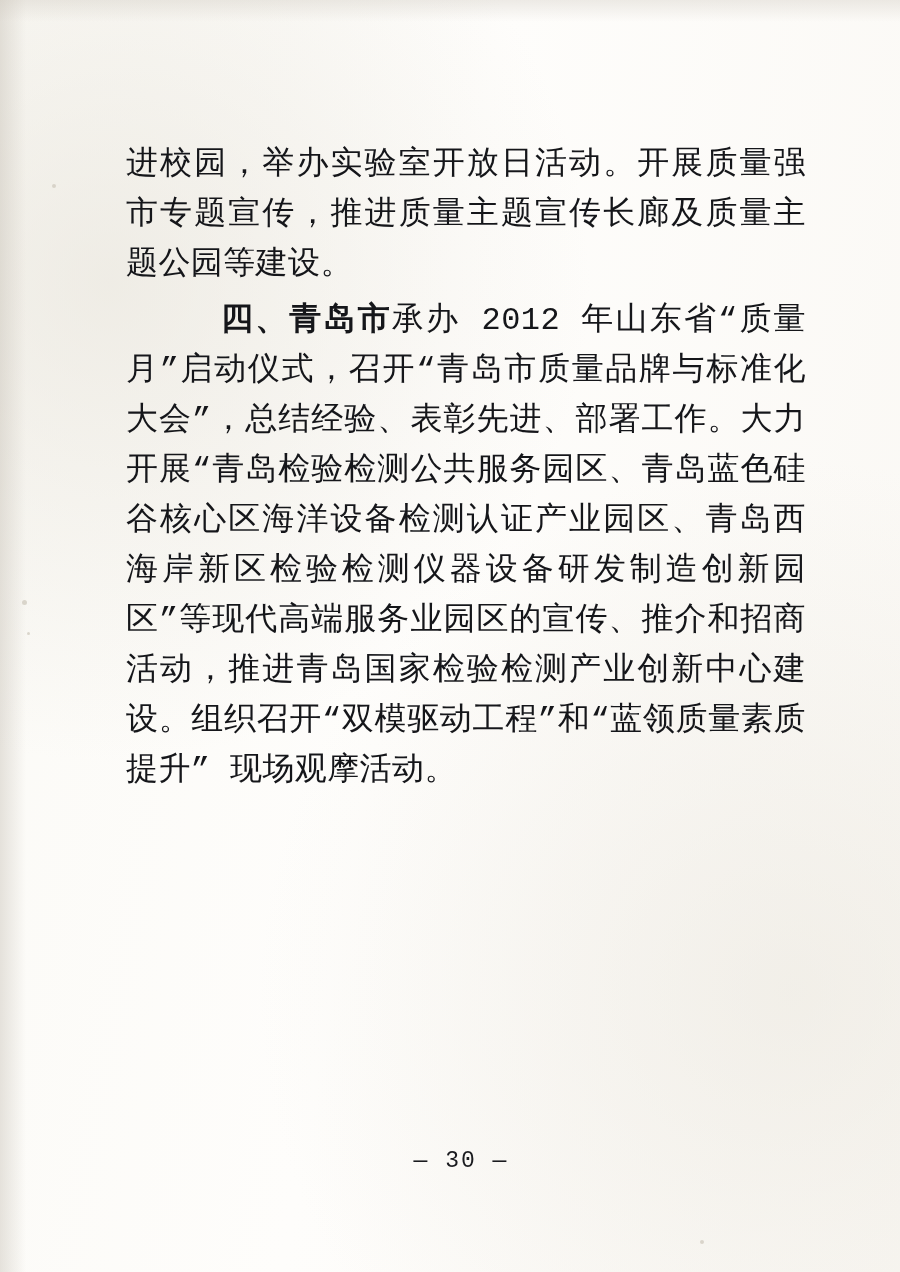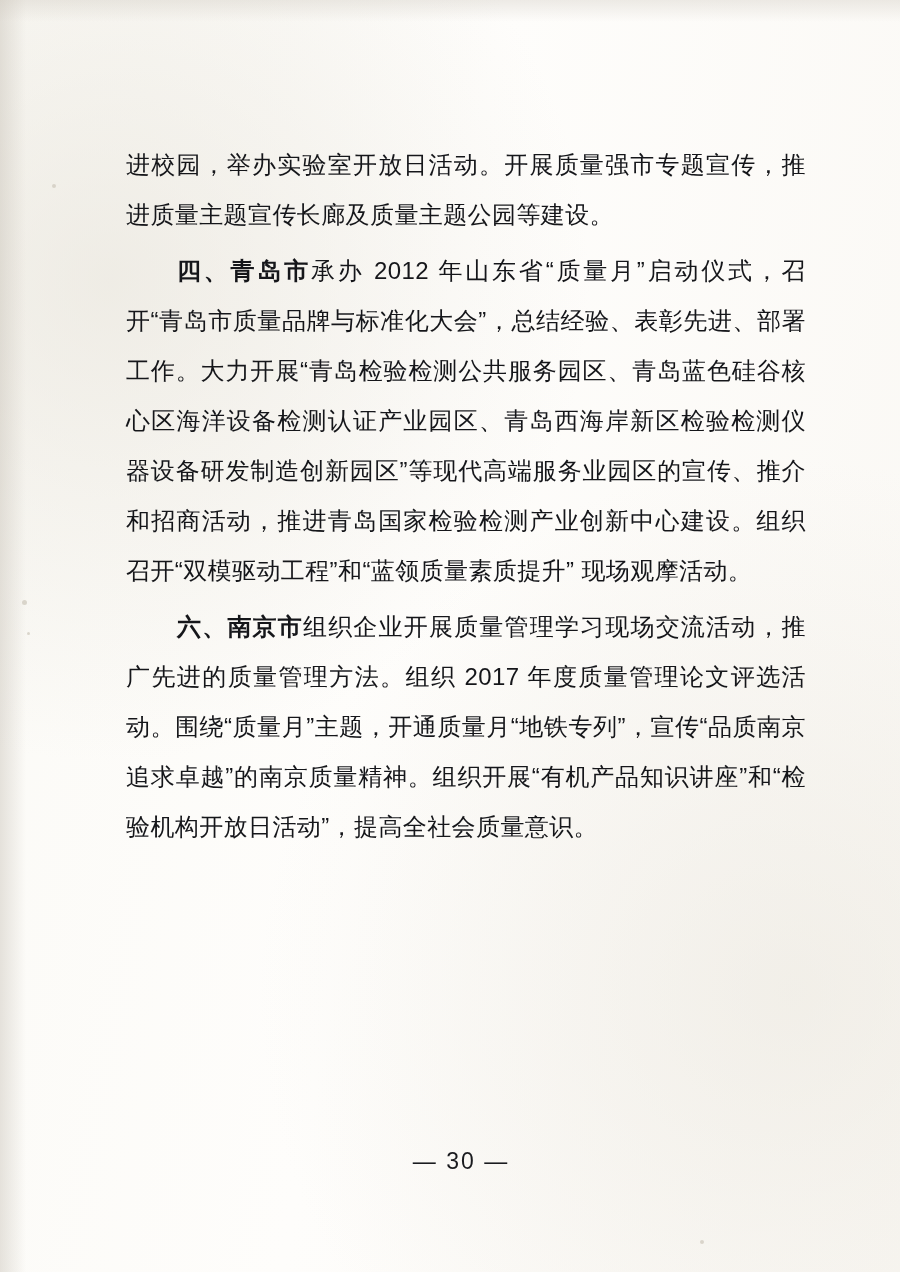--- a/index.html
+++ b/index.html
@@ -43,42 +43,43 @@
     pointer-events: none;
   }
   .body-text {
     position: absolute;
     left: 126px;
     top: 140px;
     width: 680px;
   }
   p.para {
     margin: 0 0 6px 0;
-    font-family: Liberation Sans, sans-serif;
-    font-size: 24px;
+    font-family: Liberation Mono, monospace;
+    font-size: 32px;
     line-height: 50px;
     color: #15161a;
     text-align: justify;
     text-justify: inter-character;
     letter-spacing: 0.4px;
     text-indent: 0;
   }
   p.indent {
     text-indent: 51px;
   }
   .para b {
     font-weight: 700;
+    margin-left: 44px;
   }
   .page-number {
     position: absolute;
     left: 0;
     right: 0;
     top: 1148px;
     text-align: center;
-    font-family: Liberation Sans, sans-serif;
+    font-family: Liberation Mono, monospace;
     font-size: 23px;
     color: #1a1b1f;
     letter-spacing: 2px;
     padding-left: 22px;
   }
   .ink-soft { filter: blur(0.18px); }
 </style>
 </head>
 <body>
 
@@ -96,23 +97,20 @@
 
     <p class="para">
       <span>进校园，举办实验室开放日活动。开展质量强市专题宣传，推进质量主题宣传长廊及质量主题公园等建设。</span>
     </p>
 
     <p class="para indent">
       <b>四、青岛市</b><span>承办 2012 年山东省“质量月”启动仪式，召开“青岛市质量品牌与标准化大会”，总结经验、表彰先进、部署工作。大力开展“青岛检验检测公共服务园区、青岛蓝色硅谷核心区海洋设备检测认证产业园区、青岛西海岸新区检验检测仪器设备研发制造创新园区”等现代高端服务业园区的宣传、推介和招商活动，推进青岛国家检验检测产业创新中心建设。组织召开“双模驱动工程”和“蓝领质量素质提升” 现场观摩活动。</span>
     </p>
 
 
-    <p class="para indent">
-      <b>六、南京市</b><span>组织企业开展质量管理学习现场交流活动，推广先进的质量管理方法。组织 2017 年度质量管理论文评选活动。围绕“质量月”主题，开通质量月“地铁专列”，宣传“品质南京　追求卓越”的南京质量精神。组织开展“有机产品知识讲座”和“检验机构开放日活动”，提高全社会质量意识。</span>
-    </p>
 
     <p class="para indent">
       
     </p>
 
   </div>
 
   <div class="page-number">— 30 —</div>
 
 </div>

